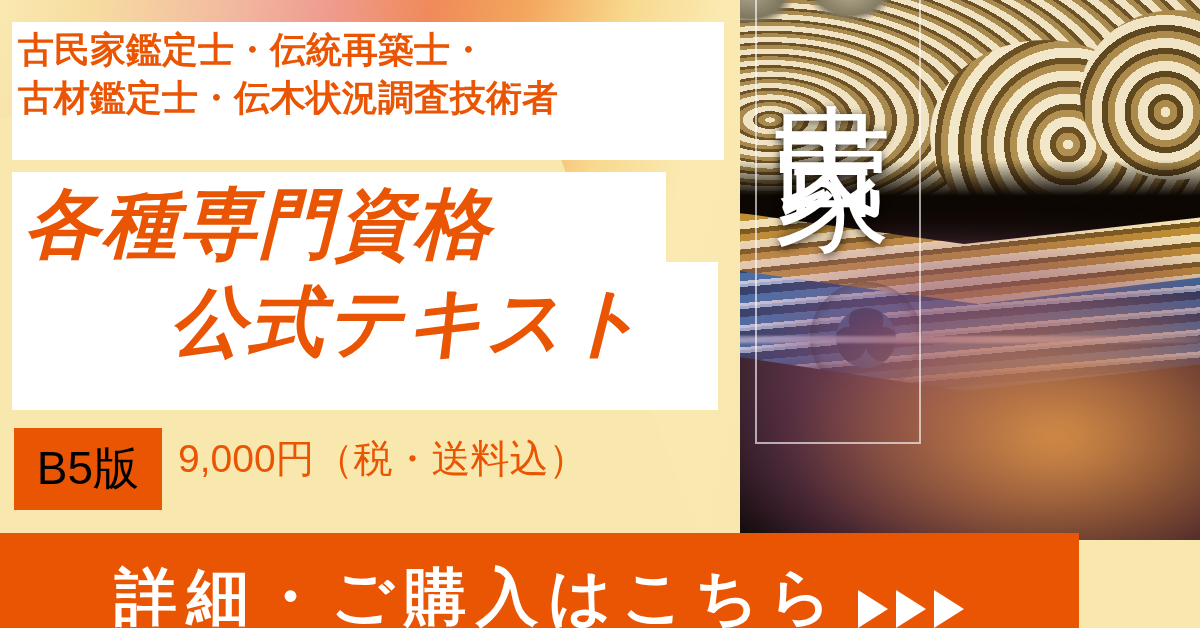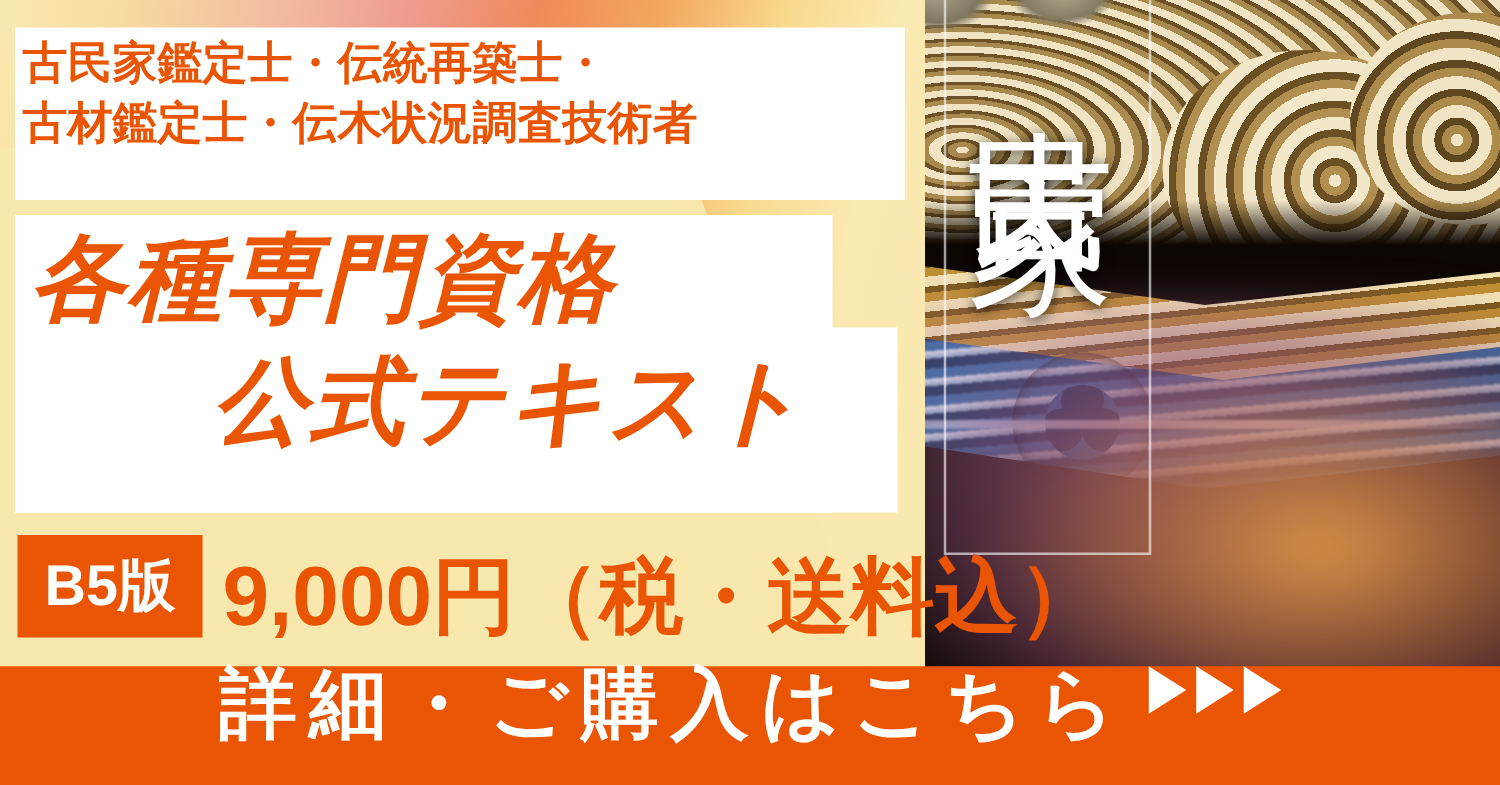--- a/index.html
+++ b/index.html
@@ -261,46 +261,46 @@
     line-height: 1;
     font-style: italic;
   }
 
   
   .badge {
     position: absolute;
     left: 14px; top: 428px;
     width: 148px; height: 82px;
     background: #EA5504;
-    color: #ffffff;
+    color: #000000;
     font-size: 46px;
-    font-weight: bold;
+    font-weight: normal;
     display: flex;
     align-items: center;
     justify-content: center;
     letter-spacing: 0px;
   }
   .price {
     position: absolute;
     left: 178px; top: 434px;
     color: #EA5504;
-    font-size: 67px;
-    font-weight: bold;
+    font-size: 39px;
+    font-weight: normal;
     letter-spacing: 0px;
     line-height: 1.3;
   }
 
   
   .cta {
     position: absolute;
     left: 0; top: 533px;
-    width: 1200px; height: 95px;
+    width: 1079px; height: 95px;
     background: #EA5504;
     display: flex;
-    align-items: flex-start;
+    align-items: flex-end;
     justify-content: center;
     gap: 12px;
   }
   .cta-text {
     color: #ffffff;
     font-size: 62px;
     font-weight: bold;
     letter-spacing: 10px;
     line-height: 1;
   }

